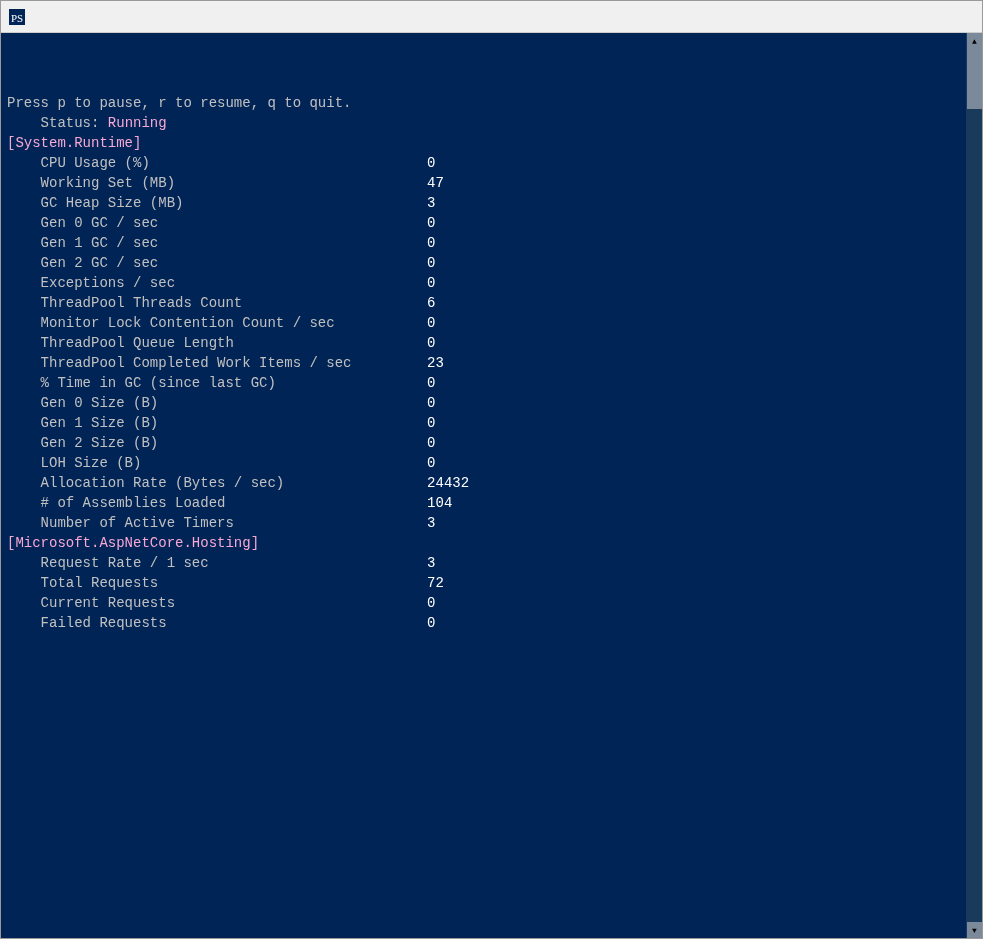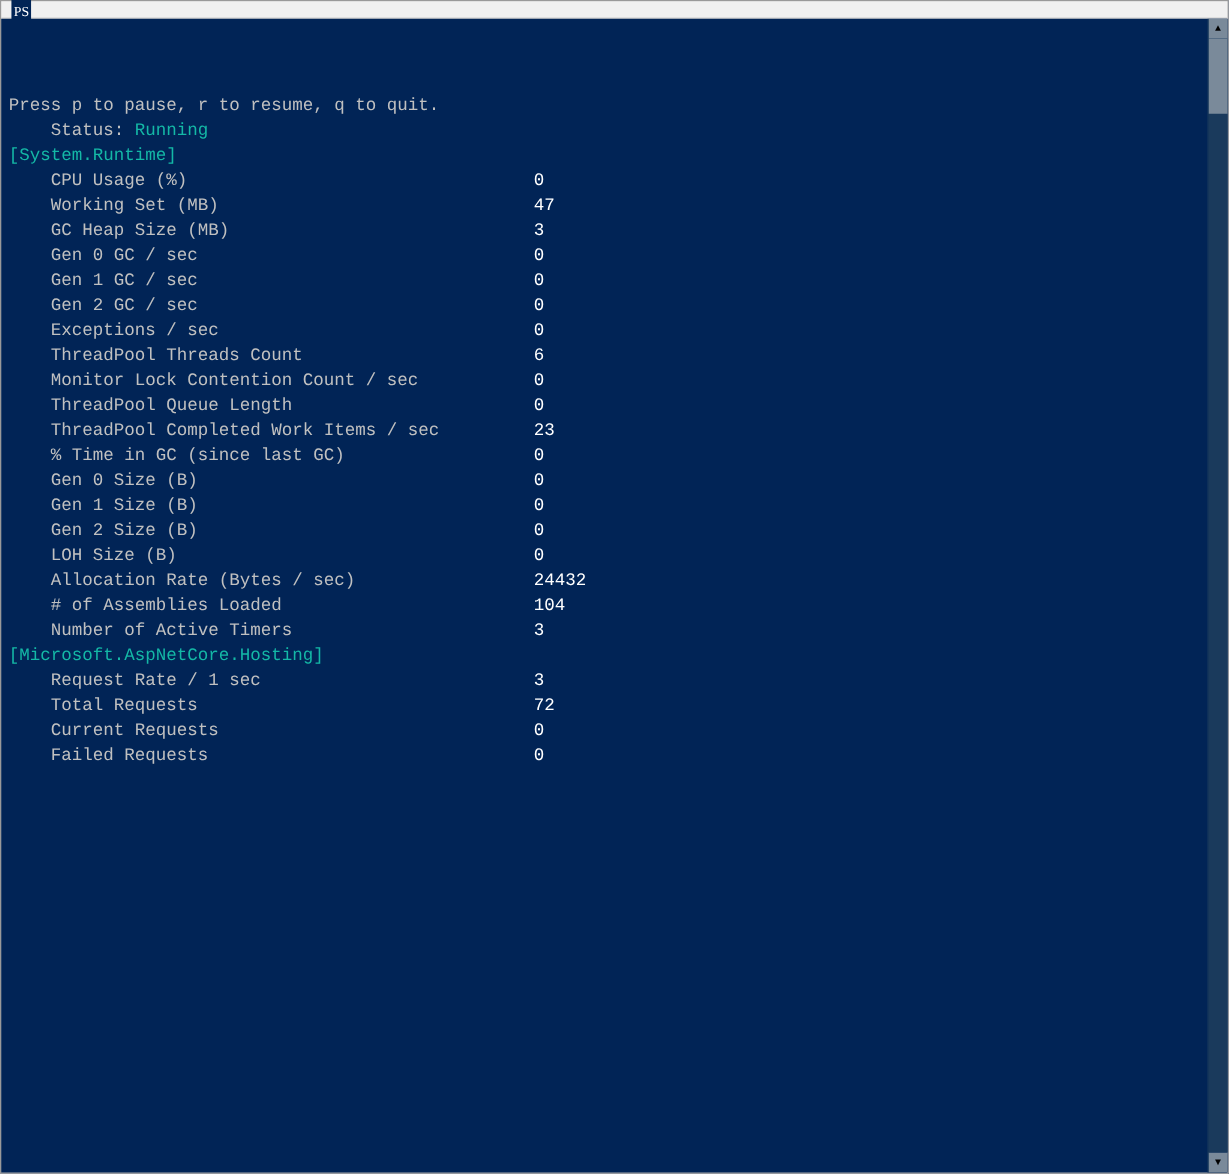--- a/index.html
+++ b/index.html
@@ -19,21 +19,21 @@
     .window {
       width: 983px;
       height: 939px;
       display: flex;
       flex-direction: column;
       border: 1px solid #999;
     }
 
     .title-bar {
       background: #f0f0f0;
-      height: 14px;
+      height: 32px;
       display: flex;
       align-items: center;
       padding: 0 8px;
       gap: 8px;
       flex-shrink: 0;
       border-bottom: 1px solid #ccc;
     }
 
     .title-bar-icon {
       width: 16px;
@@ -131,21 +131,21 @@
       left: 0;
       width: 16px;
       height: 60px;
       background: #7a8a9a;
     }
 
     .line {
       display: block;
     }
 
-    .yellow { color: #14b8a6; }
+    .yellow { color: #f9a8d4; }
     .white { color: #ffffff; }
   </style>
 </head>
 <body>
 
 <div class="window">
 
   <div class="title-bar">
     <div class="title-bar-icon">
       <svg width="16" height="16" viewBox="0 0 16 16">

